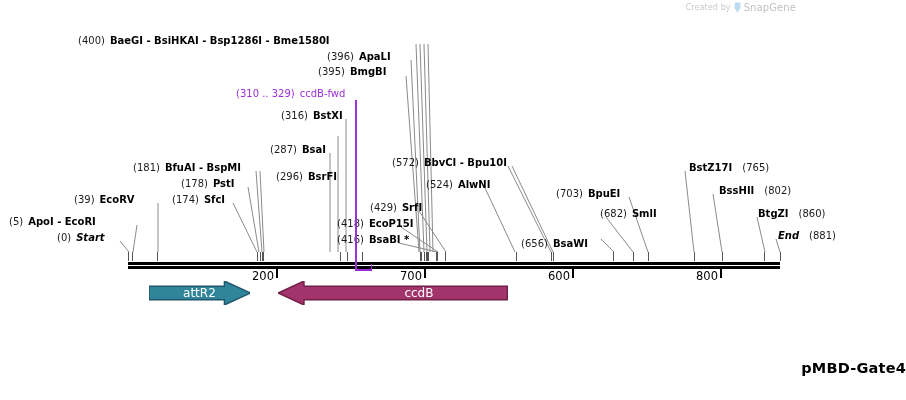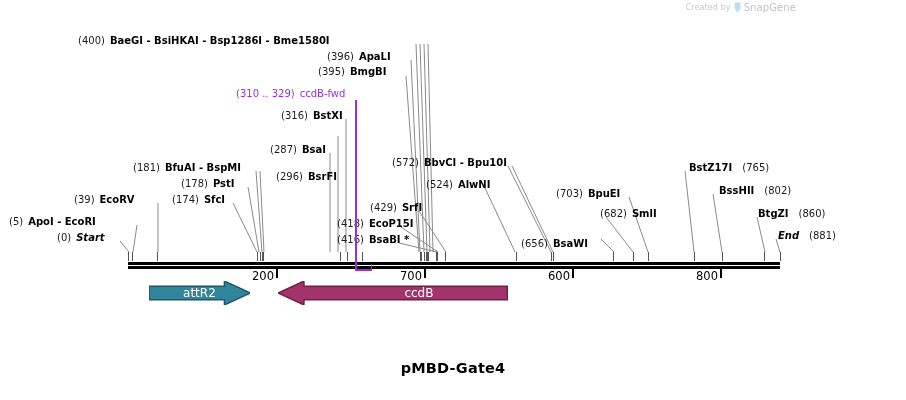--- a/index.html
+++ b/index.html
@@ -52,21 +52,21 @@
     display:flex;align-items:center;justify-content:center;
     font-size:12px;color:#ffffff;font-weight:400;
     pointer-events:none;white-space:nowrap;
   }
 
   
   .primer-line{position:absolute;background:#9B30D9;}
 
   
   .title-block{
-    position:absolute;left:0;width:906px;text-align:center;
+    position:absolute;left:0;width:906px;text-align:right;
   }
   .plasmid-name{font-size:14.5px;font-weight:bold;color:#000;letter-spacing:.2px;}
   .plasmid-size{font-size:11.5px;color:#1a1a1a;margin-top:2px;}
 </style>
 </head>
 <body>
 
 <div id="map">
 
   <div class="watermark">

